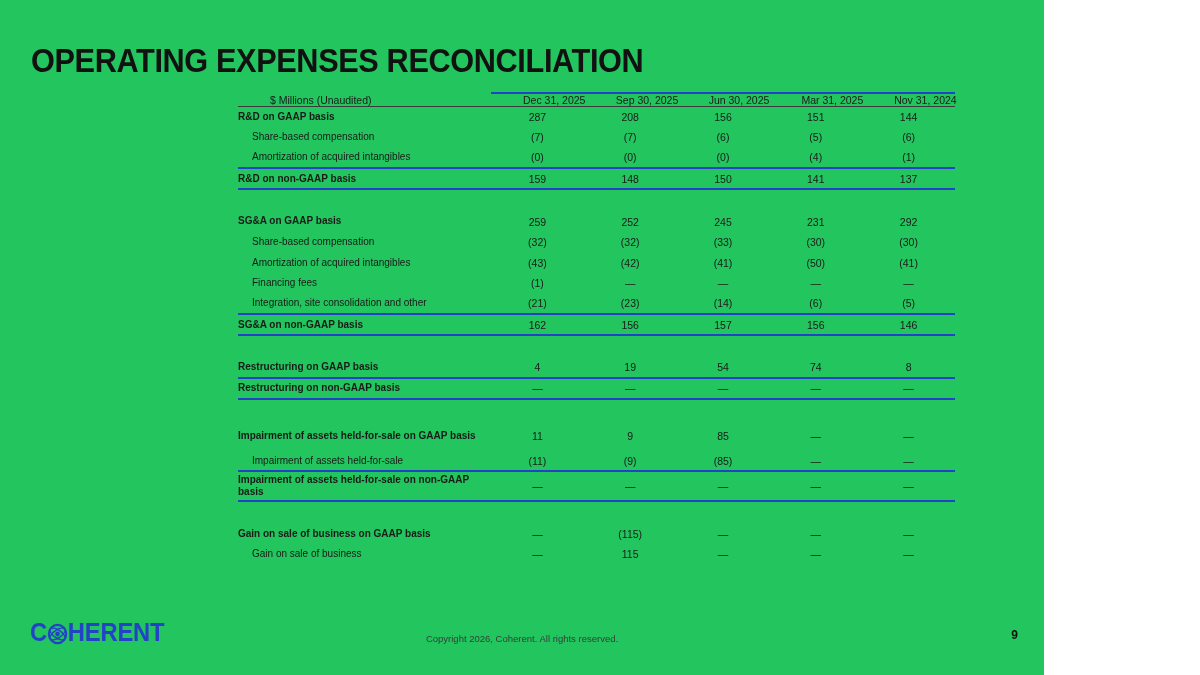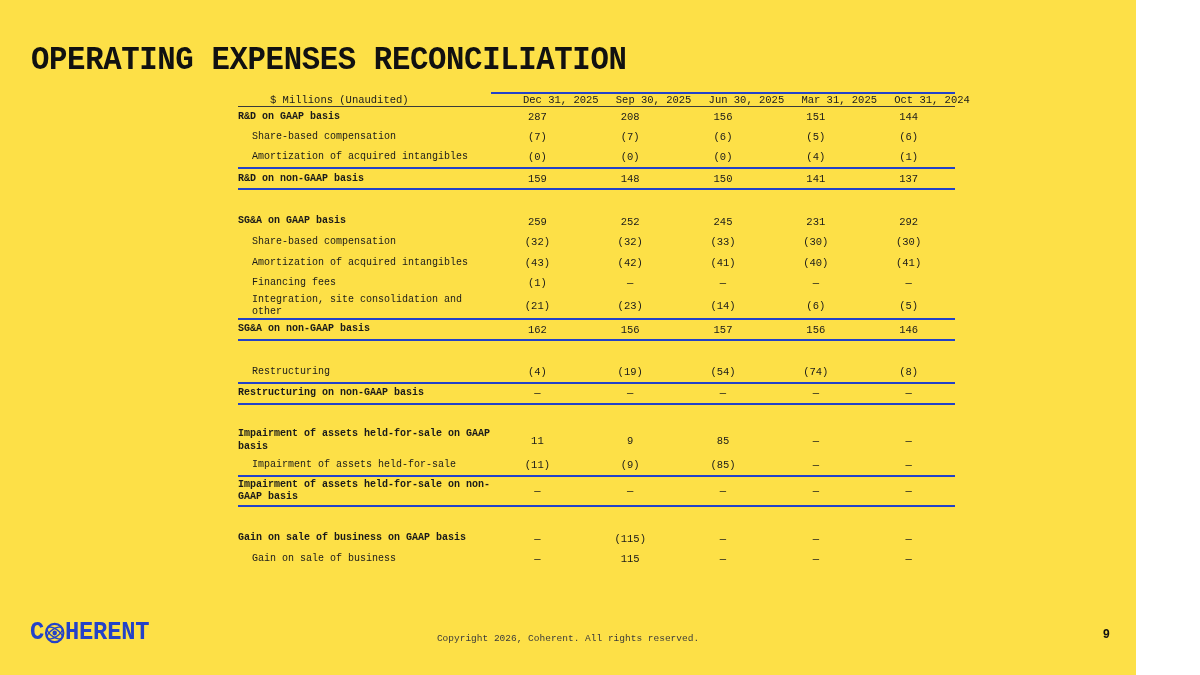--- a/index.html
+++ b/index.html
@@ -7,25 +7,24 @@
   html, body {
     width: 1200px;
     height: 675px;
     background: #ffffff;
     font-family: "Liberation Sans", sans-serif;
     -webkit-font-smoothing: antialiased;
   }
 
   .slide {
     position: relative;
-    width: 1136px;
+    width: 1044px;
     height: 675px;
-    background: #fde047;
+    background: #22c55e;
     overflow: hidden;
-    font-family: Liberation Mono, monospace;
   }
 
   
   .slide-title {
     position: absolute;
     left: 31px;
     top: 42px;
     font-size: 33px;
     font-weight: bold;
     letter-spacing: -0.4px;
@@ -175,21 +174,21 @@
           <col class="c-val">
           <col class="c-val">
       </colgroup>
       <tbody id="tbody">
           <tr class="header-row">
             <td class="hdr-label">$ Millions (Unaudited)</td>
             <td class="hdr-date">Dec 31, 2025</td>
             <td class="hdr-date">Sep 30, 2025</td>
             <td class="hdr-date">Jun 30, 2025</td>
             <td class="hdr-date">Mar 31, 2025</td>
-            <td class="hdr-date">Oct 31, 2024</td>
+            <td class="hdr-date">Nov 31, 2024</td>
           </tr>
           <tr class="data-row">
             <td class="lbl bold">R&amp;D on GAAP basis</td>
             <td class="val">287</td>
             <td class="val">208</td>
             <td class="val">156</td>
             <td class="val">151</td>
             <td class="val">144</td>
           </tr>
           <tr class="data-row">
@@ -233,21 +232,21 @@
             <td class="val">(32)</td>
             <td class="val">(33)</td>
             <td class="val">(30)</td>
             <td class="val">(30)</td>
           </tr>
           <tr class="data-row">
             <td class="lbl indent">Amortization of acquired intangibles</td>
             <td class="val">(43)</td>
             <td class="val">(42)</td>
             <td class="val">(41)</td>
-            <td class="val">(40)</td>
+            <td class="val">(50)</td>
             <td class="val">(41)</td>
           </tr>
           <tr class="data-row">
             <td class="lbl indent">Financing fees</td>
             <td class="val">(1)</td>
             <td class="val">—</td>
             <td class="val">—</td>
             <td class="val">—</td>
             <td class="val">—</td>
           </tr>
@@ -264,26 +263,26 @@
             <td class="val">162</td>
             <td class="val">156</td>
             <td class="val">157</td>
             <td class="val">156</td>
             <td class="val">146</td>
           </tr>
           <tr class="spacer-row">
             <td colspan="6"></td>
           </tr>
           <tr class="data-row">
-            <td class="lbl indent">Restructuring</td>
-            <td class="val">(4)</td>
-            <td class="val">(19)</td>
-            <td class="val">(54)</td>
-            <td class="val">(74)</td>
-            <td class="val">(8)</td>
+            <td class="lbl bold">Restructuring on GAAP basis</td>
+            <td class="val">4</td>
+            <td class="val">19</td>
+            <td class="val">54</td>
+            <td class="val">74</td>
+            <td class="val">8</td>
           </tr>
           <tr class="total-row">
             <td class="lbl">Restructuring on non-GAAP basis</td>
             <td class="val">—</td>
             <td class="val">—</td>
             <td class="val">—</td>
             <td class="val">—</td>
             <td class="val">—</td>
           </tr>
           <tr class="spacer-row">

